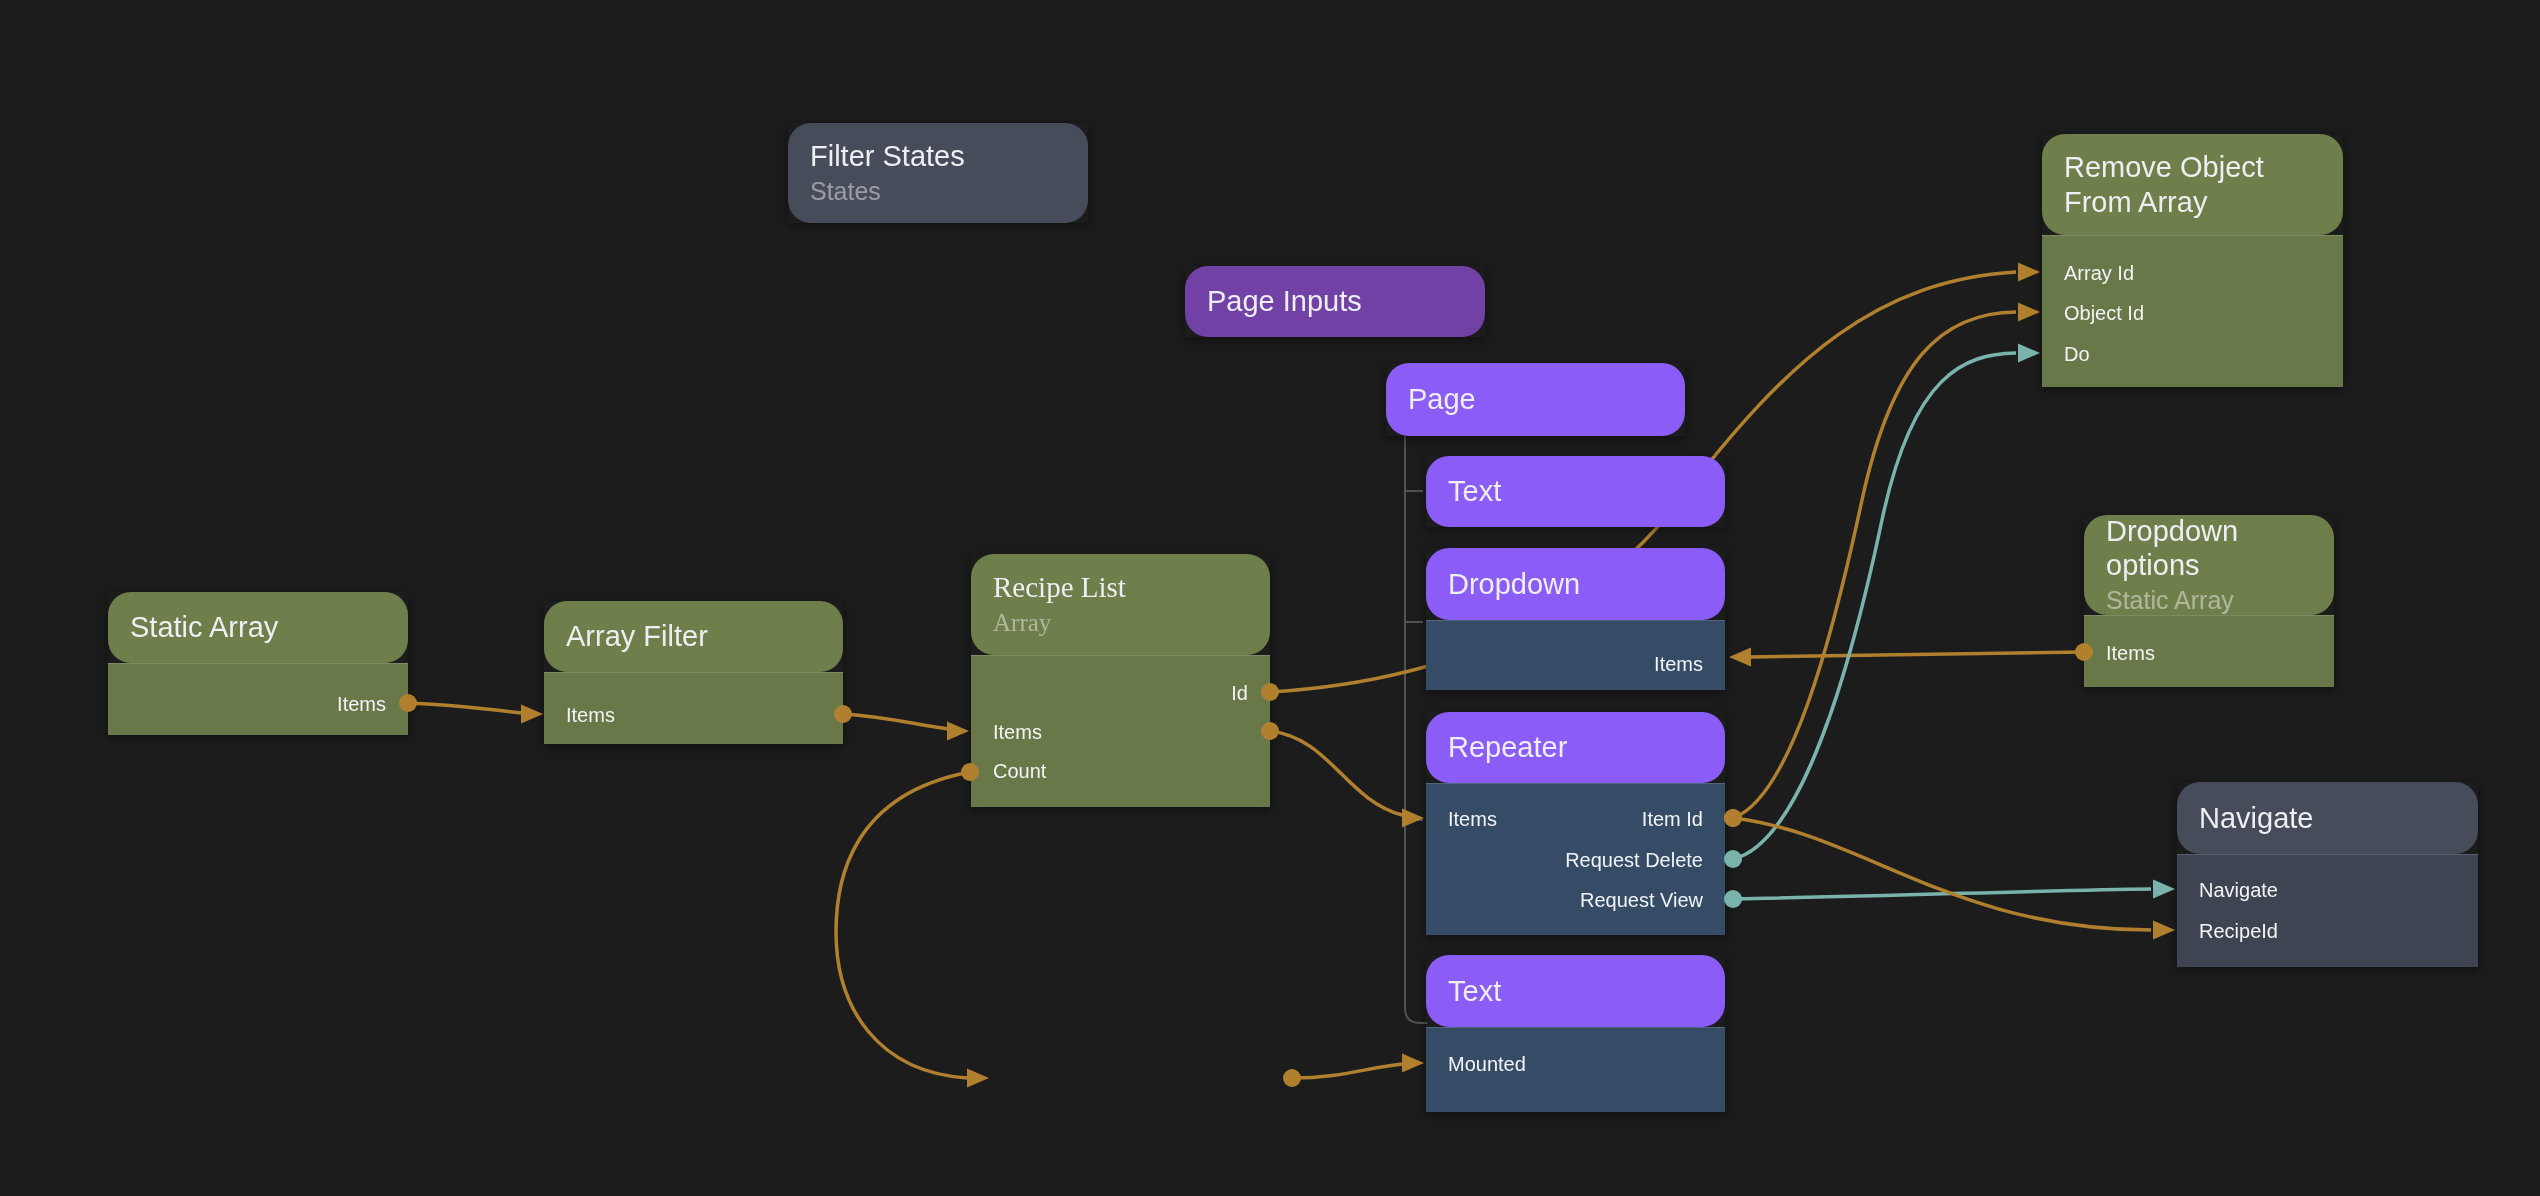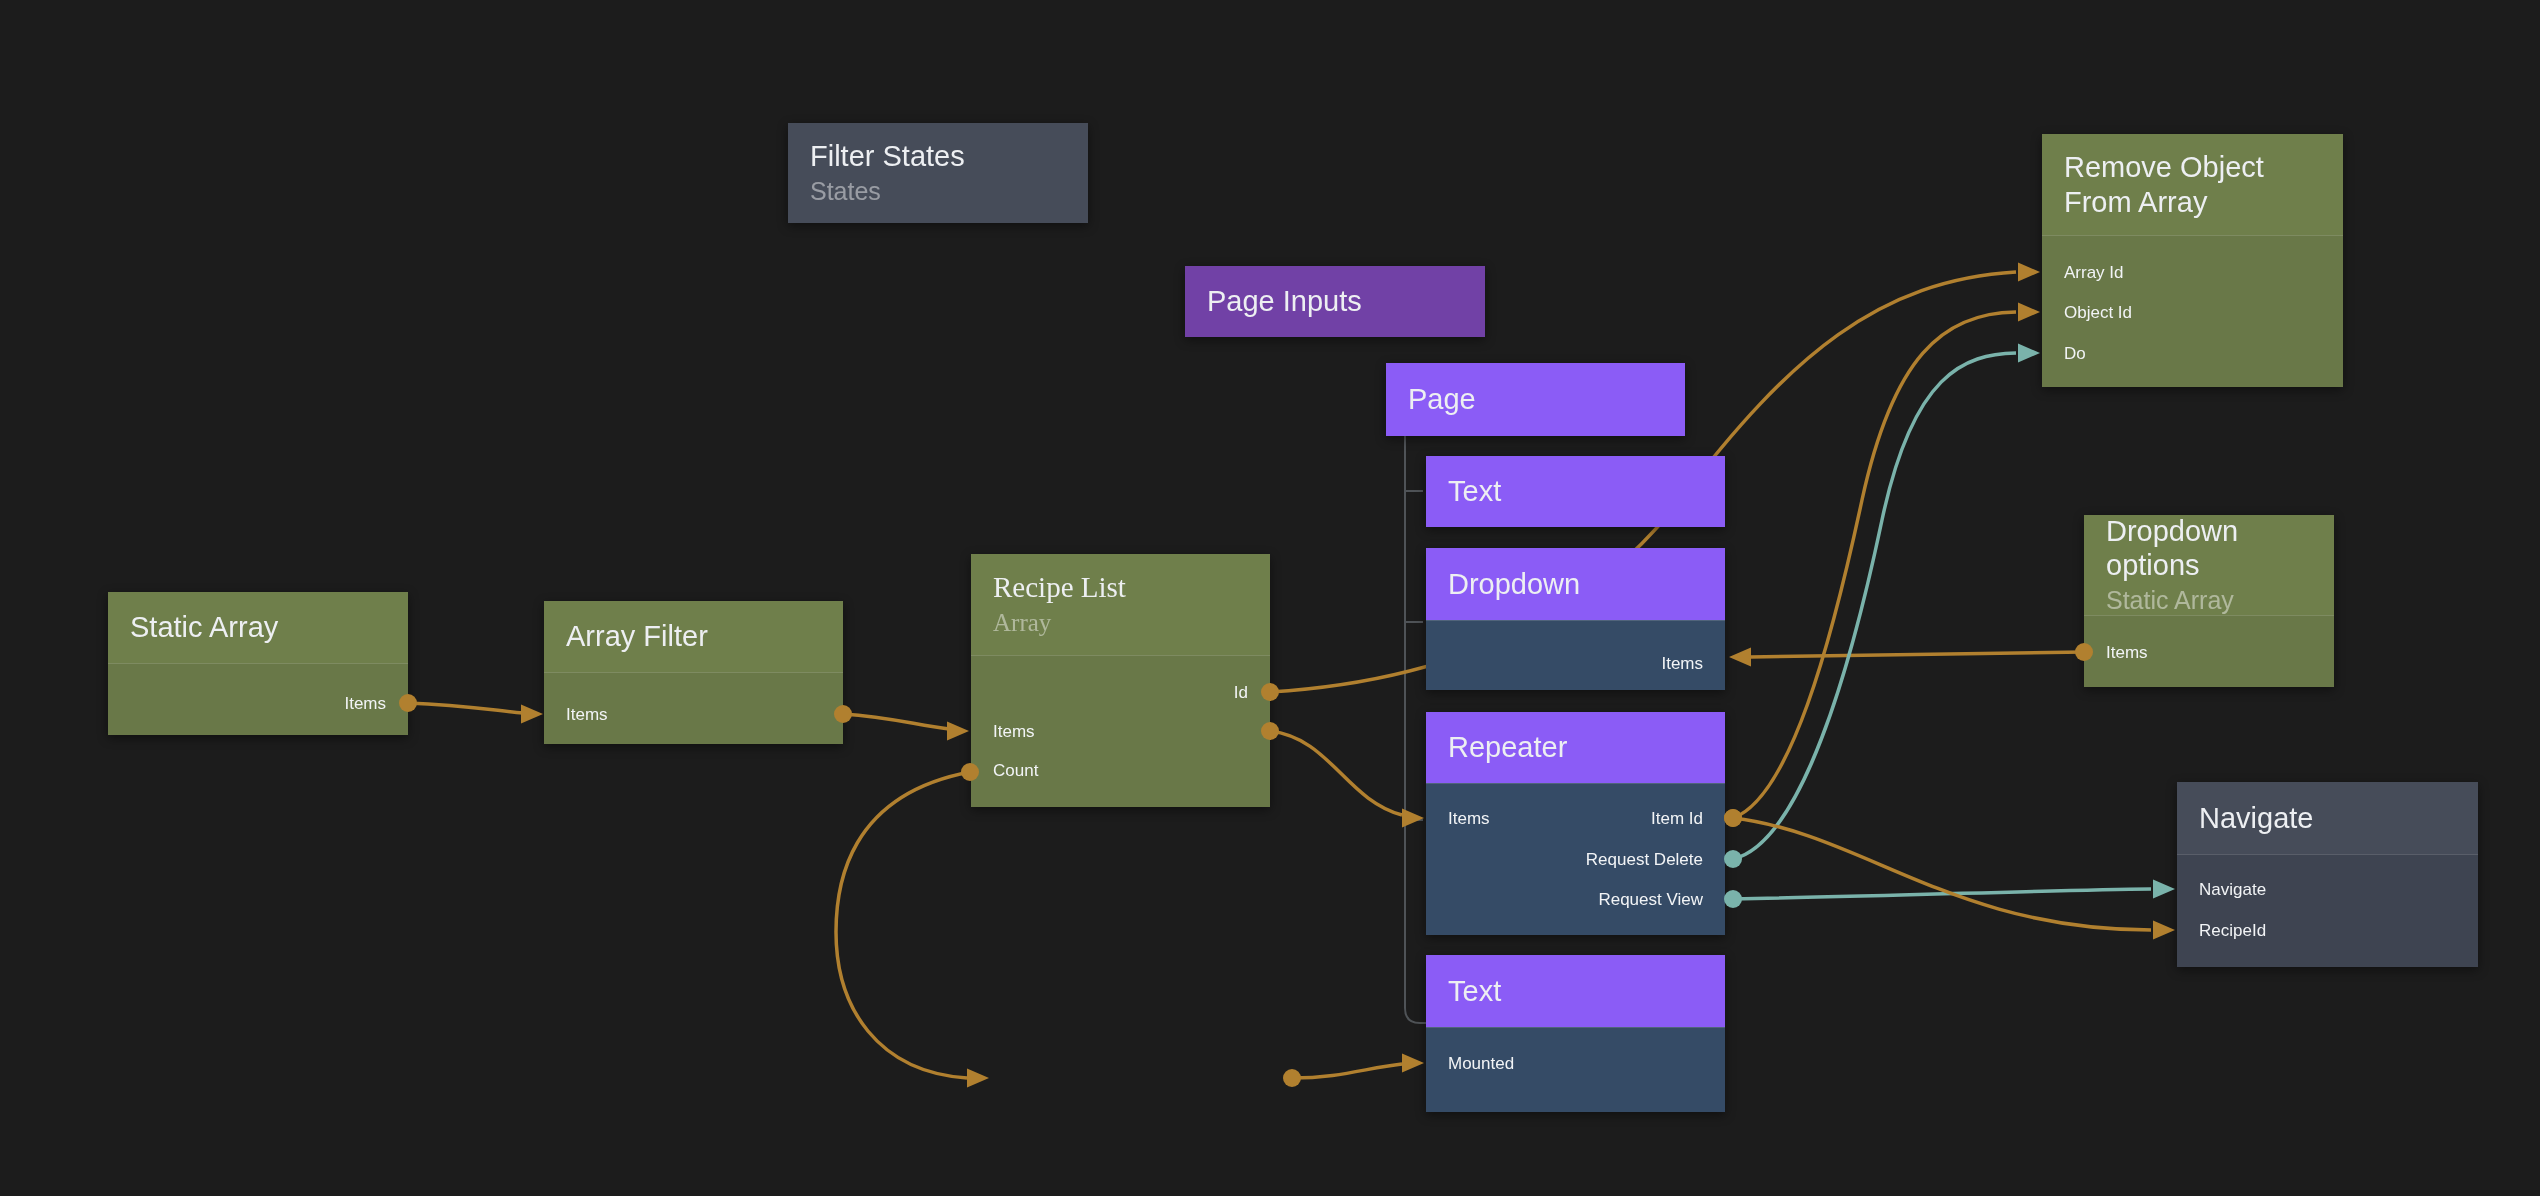--- a/index.html
+++ b/index.html
@@ -12,27 +12,27 @@
   #canvas{position:absolute;inset:0;}
   svg.layer{position:absolute;left:0;top:0;pointer-events:none;}
   svg.layer *{pointer-events:auto;}
   .node{
     position:absolute;
     box-shadow:0 3px 10px rgba(0,0,0,0.45);
     color:#EDEFF2;
   }
   .node-header{
     display:flex;flex-direction:column;justify-content:center;
-    padding:0 22px;box-sizing:border-box;
+    padding:0 22px;box-sizing:border-box;border-radius:23px;
   }
   .node-title{font-size:29px;line-height:1.2;font-weight:400;color:#EDEFF2;}
   .node-subtitle{font-size:25px;line-height:1.25;font-weight:400;color:rgba(255,255,255,0.45);margin-top:2px;}
   .node-body{position:relative;box-sizing:border-box;border-top:1px solid rgba(255,255,255,0.14);}
   .port-label{
-    position:absolute;font-size:17px;line-height:30px;height:30px;
+    position:absolute;font-size:20px;line-height:30px;height:30px;
     color:#F2F4F6;white-space:nowrap;
   }
   .port-left{left:22px;}
   .port-right{right:22px;text-align:right;}
   
   .c-green  .node-header{background:#6F7F4B;}  .c-green  .node-body{background:#697848;}
   .c-blue   .node-header{background:#8b5cf6;}  .c-blue   .node-body{background:#354B66;}
   .c-gray   .node-header{background:#464C59;}  .c-gray   .node-body{background:#3E4451;}
   .c-purple .node-header{background:#7141A6;}
   .c-magenta .node-header{background:#A44E7D;} .c-magenta .node-body{background:#9D4975;}

